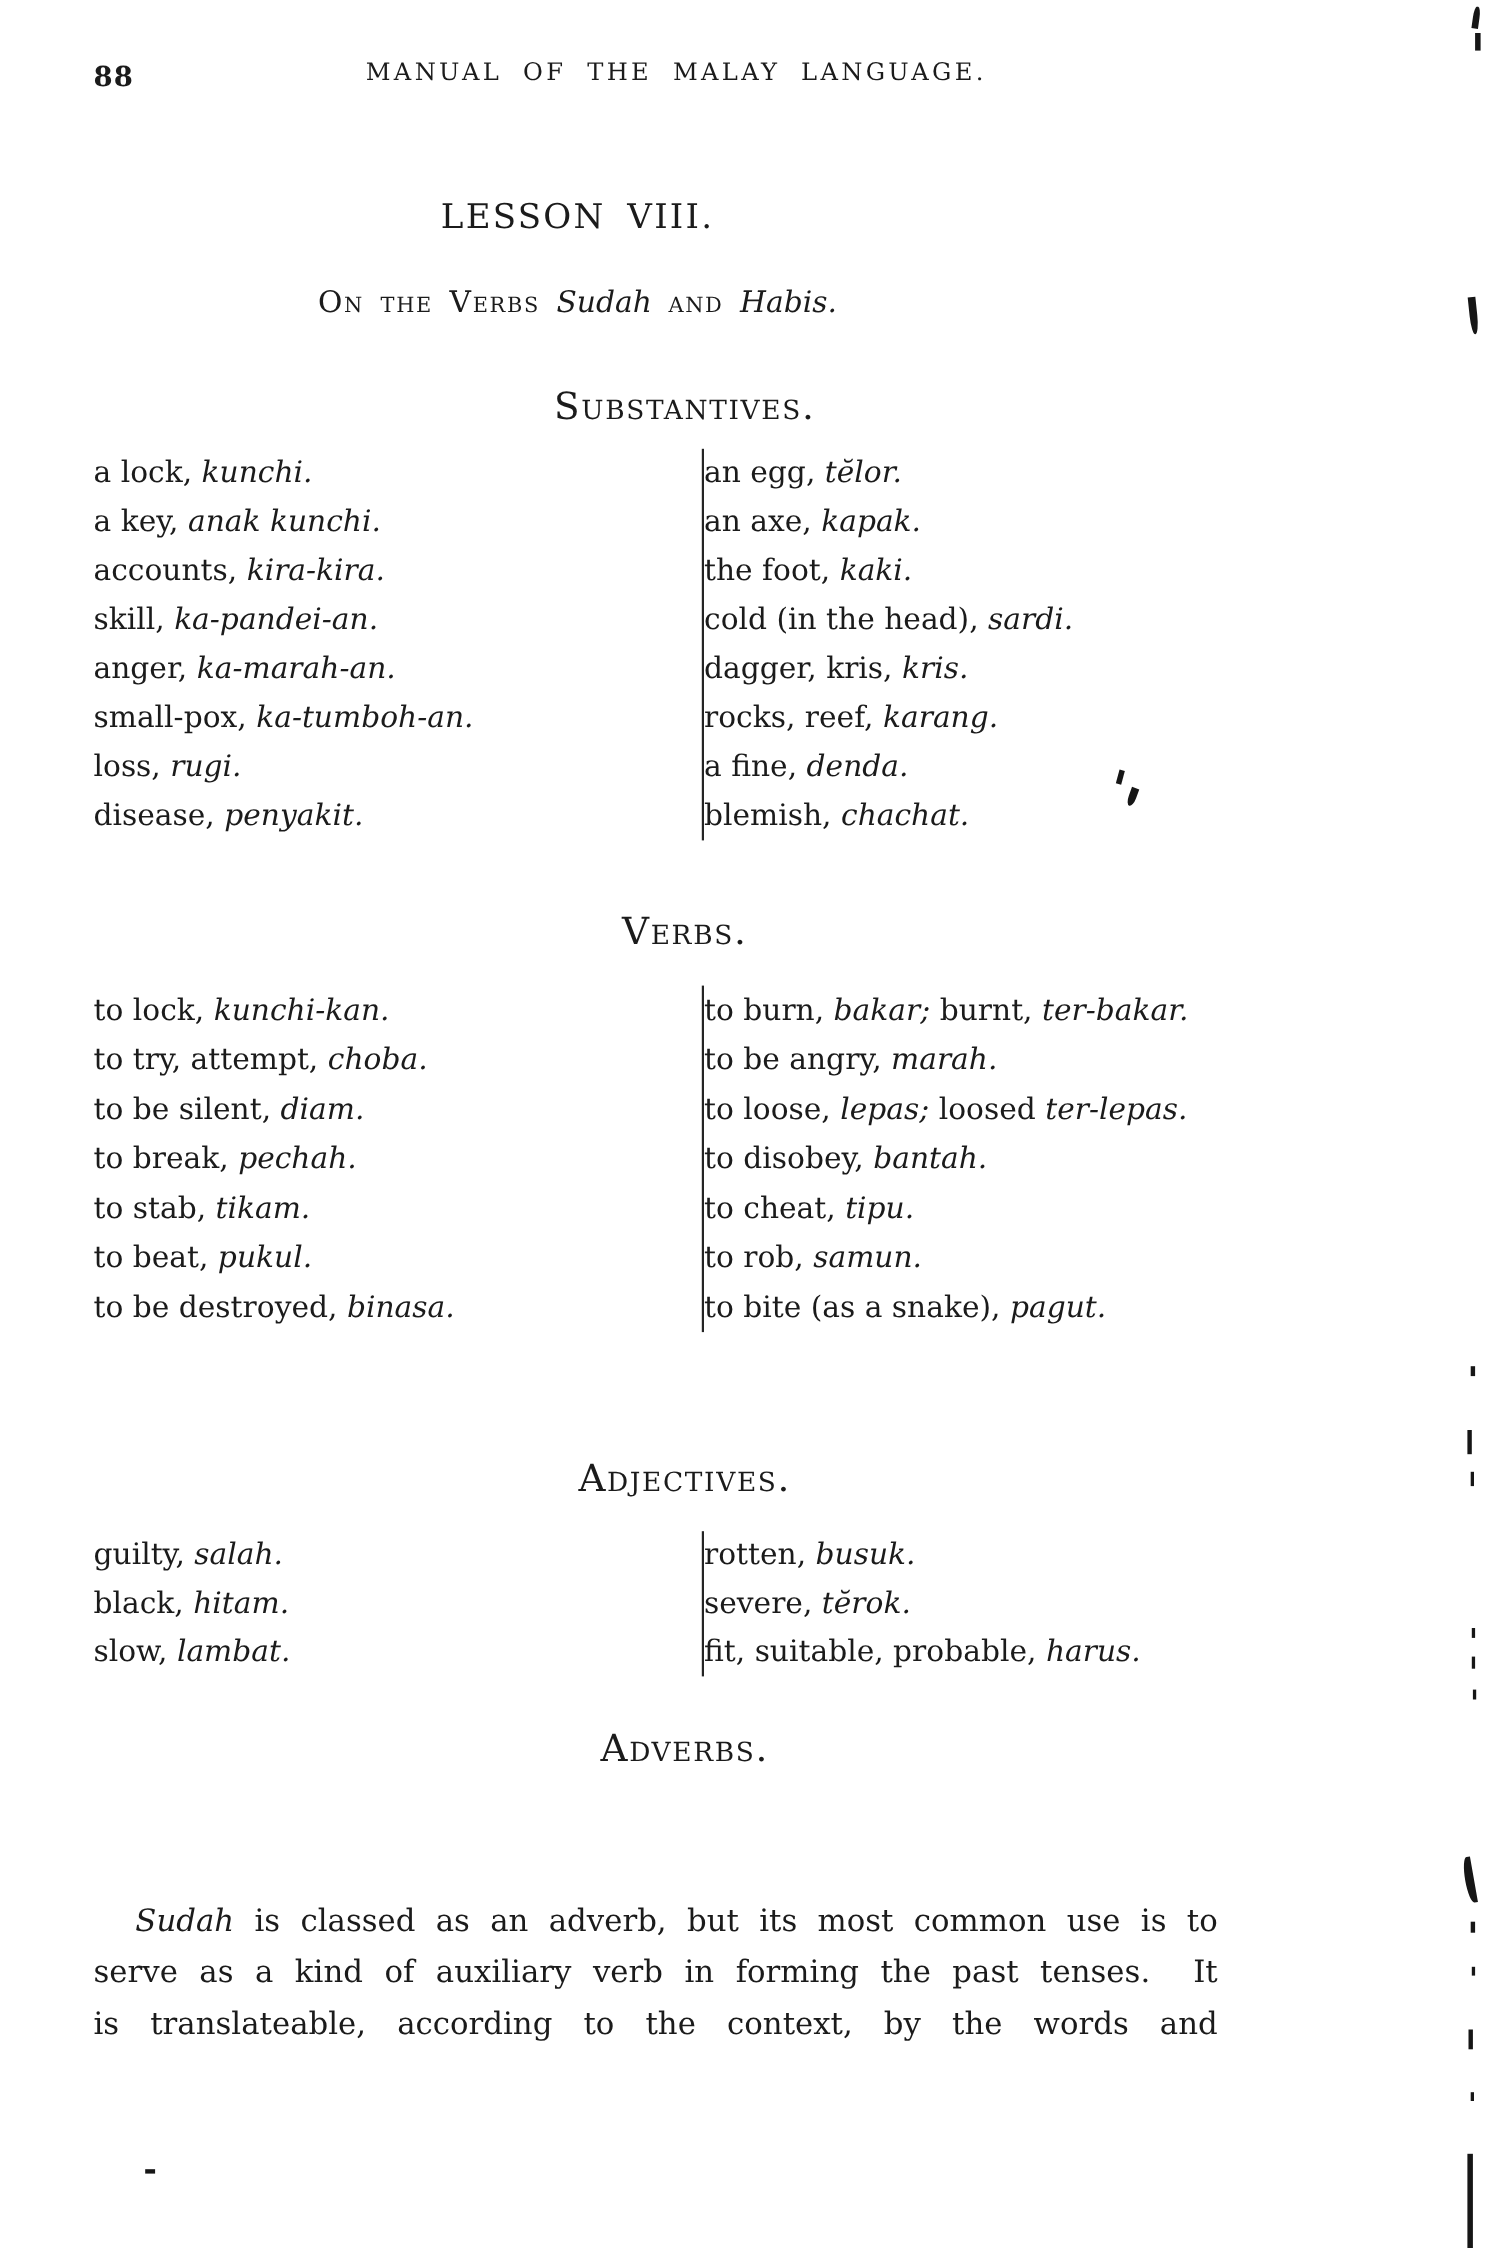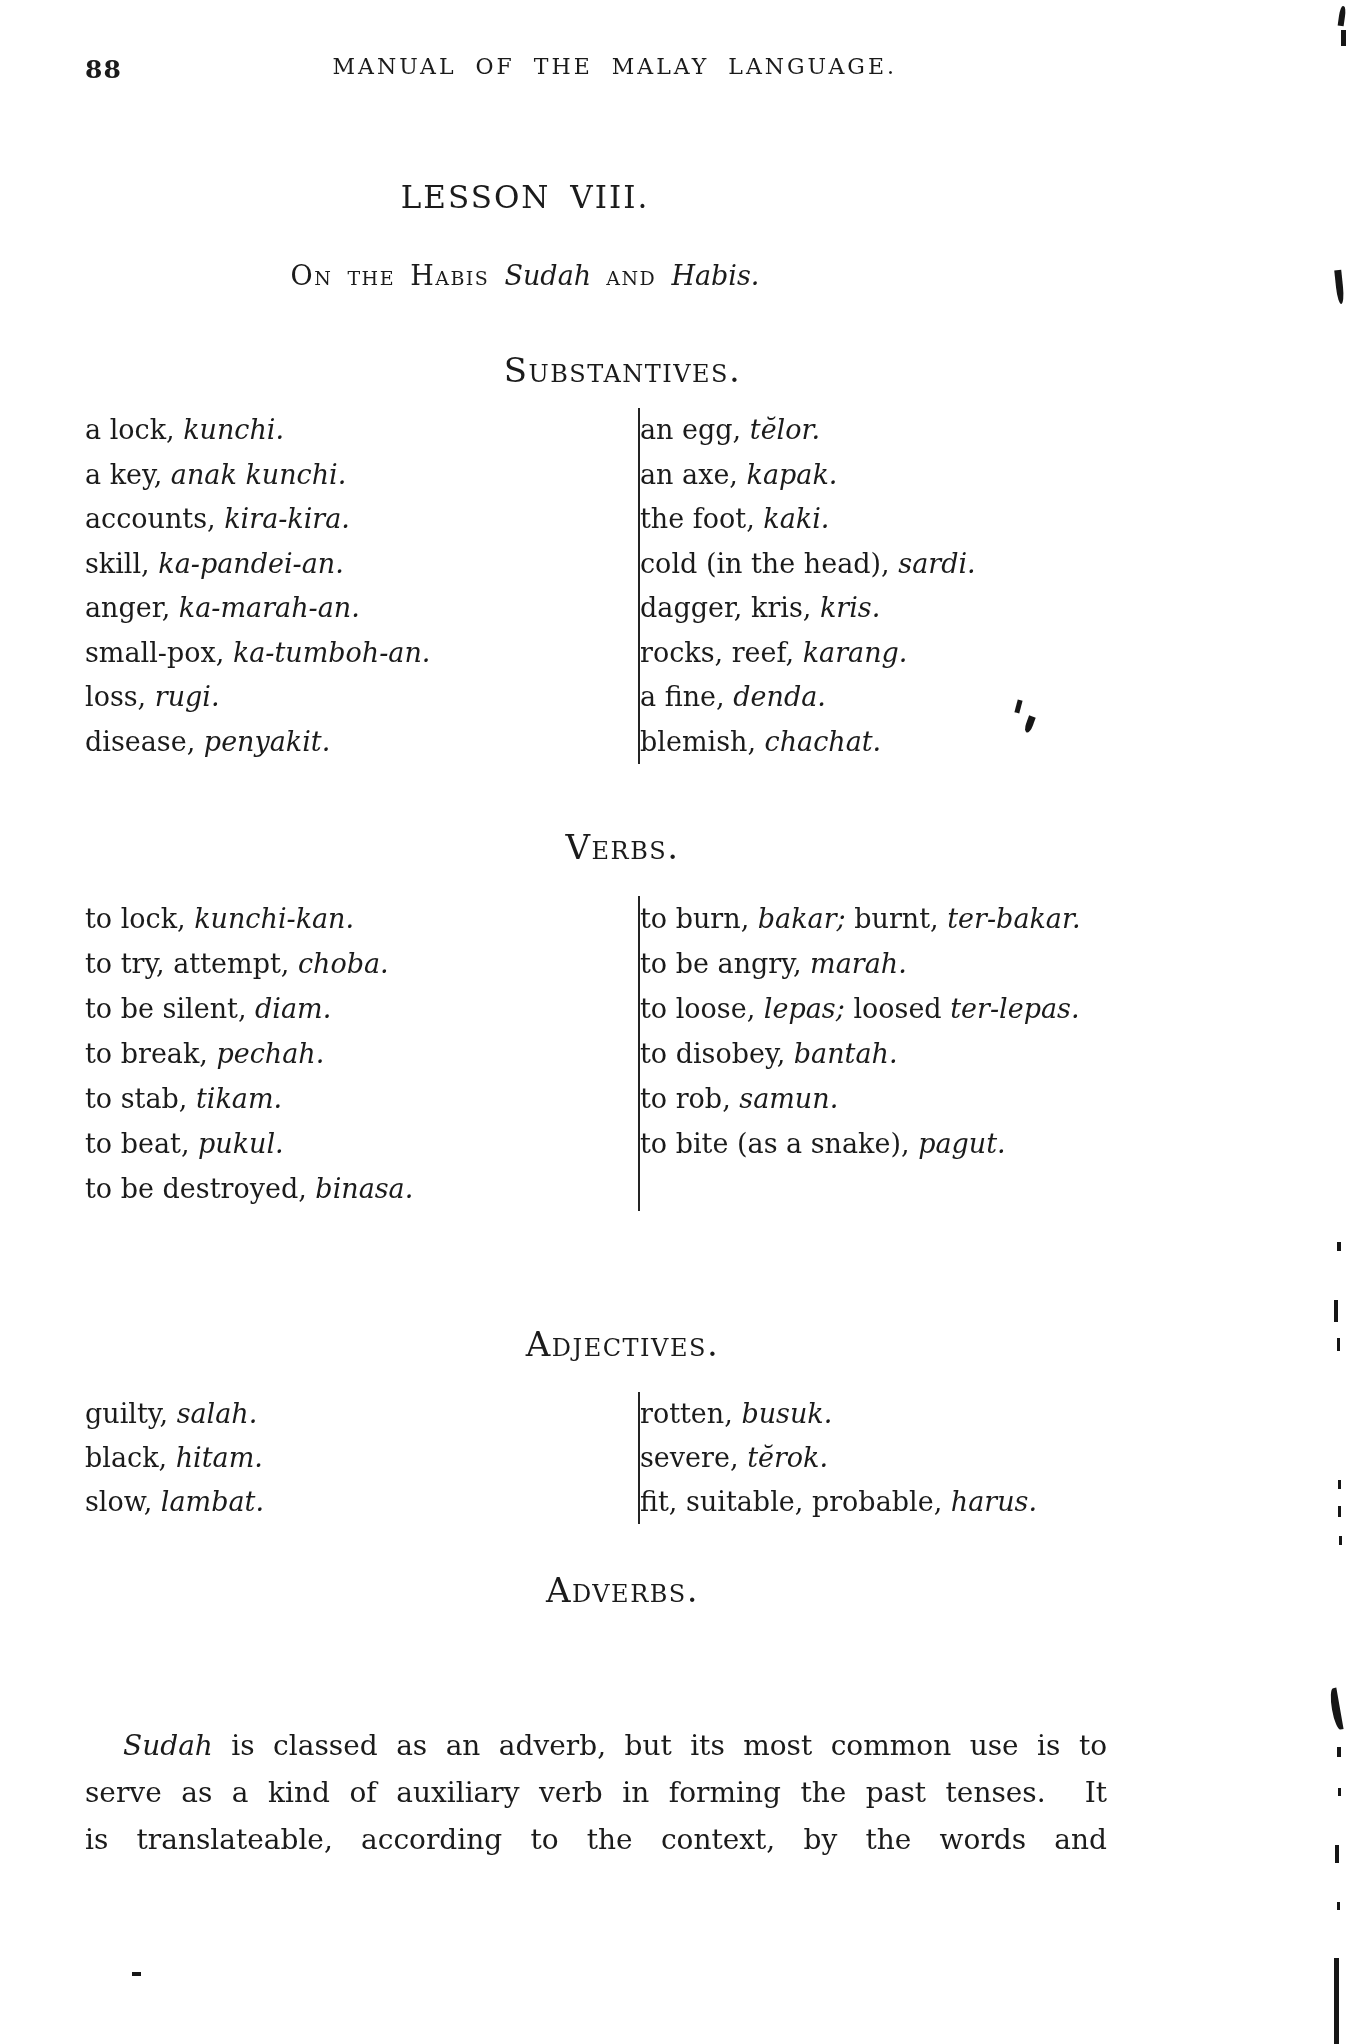--- a/index.html
+++ b/index.html
@@ -59,21 +59,21 @@
 <body>
 
 <div class="page">
 
   <div class="header">
     <span class="pagenum">88</span>
     <span class="running">MANUAL OF THE MALAY LANGUAGE.</span>
   </div>
 
   <h1 class="lesson-title">LESSON VIII.</h1>
-  <h2 class="subtitle"><span class="sc">On the Habis </span><span class="it">Sudah</span><span class="sc"> and </span><span class="it">Habis.</span></h2>
+  <h2 class="subtitle"><span class="sc">On the Verbs </span><span class="it">Sudah</span><span class="sc"> and </span><span class="it">Habis.</span></h2>
 
   <h3 class="sec-head h-sub">Substantives.</h3>
   <div class="rows rows-sub">
     <ul class="col-left">
         <li><span class="rm">a lock, </span><span class="it">kunchi.</span></li>
         <li><span class="rm">a key, </span><span class="it">anak kunchi.</span></li>
         <li><span class="rm">accounts, </span><span class="it">kira-kira.</span></li>
         <li><span class="rm">skill, </span><span class="it">ka-pandei-an.</span></li>
         <li><span class="rm">anger, </span><span class="it">ka-marah-an.</span></li>
         <li><span class="rm">small-pox, </span><span class="it">ka-tumboh-an.</span></li>
@@ -101,20 +101,21 @@
         <li><span class="rm">to break, </span><span class="it">pechah.</span></li>
         <li><span class="rm">to stab, </span><span class="it">tikam.</span></li>
         <li><span class="rm">to beat, </span><span class="it">pukul.</span></li>
         <li><span class="rm">to be destroyed, </span><span class="it">binasa.</span></li>
       </ul>
     <ul class="col-right">
         <li><span class="rm">to burn, </span><span class="it">bakar;</span><span class="rm"> burnt, </span><span class="it">ter-bakar.</span></li>
         <li><span class="rm">to be angry, </span><span class="it">marah.</span></li>
         <li><span class="rm">to loose, </span><span class="it">lepas;</span><span class="rm"> loosed </span><span class="it">ter-lepas.</span></li>
         <li><span class="rm">to disobey, </span><span class="it">bantah.</span></li>
+        <li><span class="rm">to cheat, </span><span class="it">tipu.</span></li>
         <li><span class="rm">to rob, </span><span class="it">samun.</span></li>
         <li><span class="rm">to bite (as a snake), </span><span class="it">pagut.</span></li>
       </ul>
   </div>
 
   <h3 class="sec-head h-adj">Adjectives.</h3>
   <div class="rows rows-adj">
     <ul class="col-left">
         <li><span class="rm">guilty, </span><span class="it">salah.</span></li>
         <li><span class="rm">black, </span><span class="it">hitam.</span></li>

